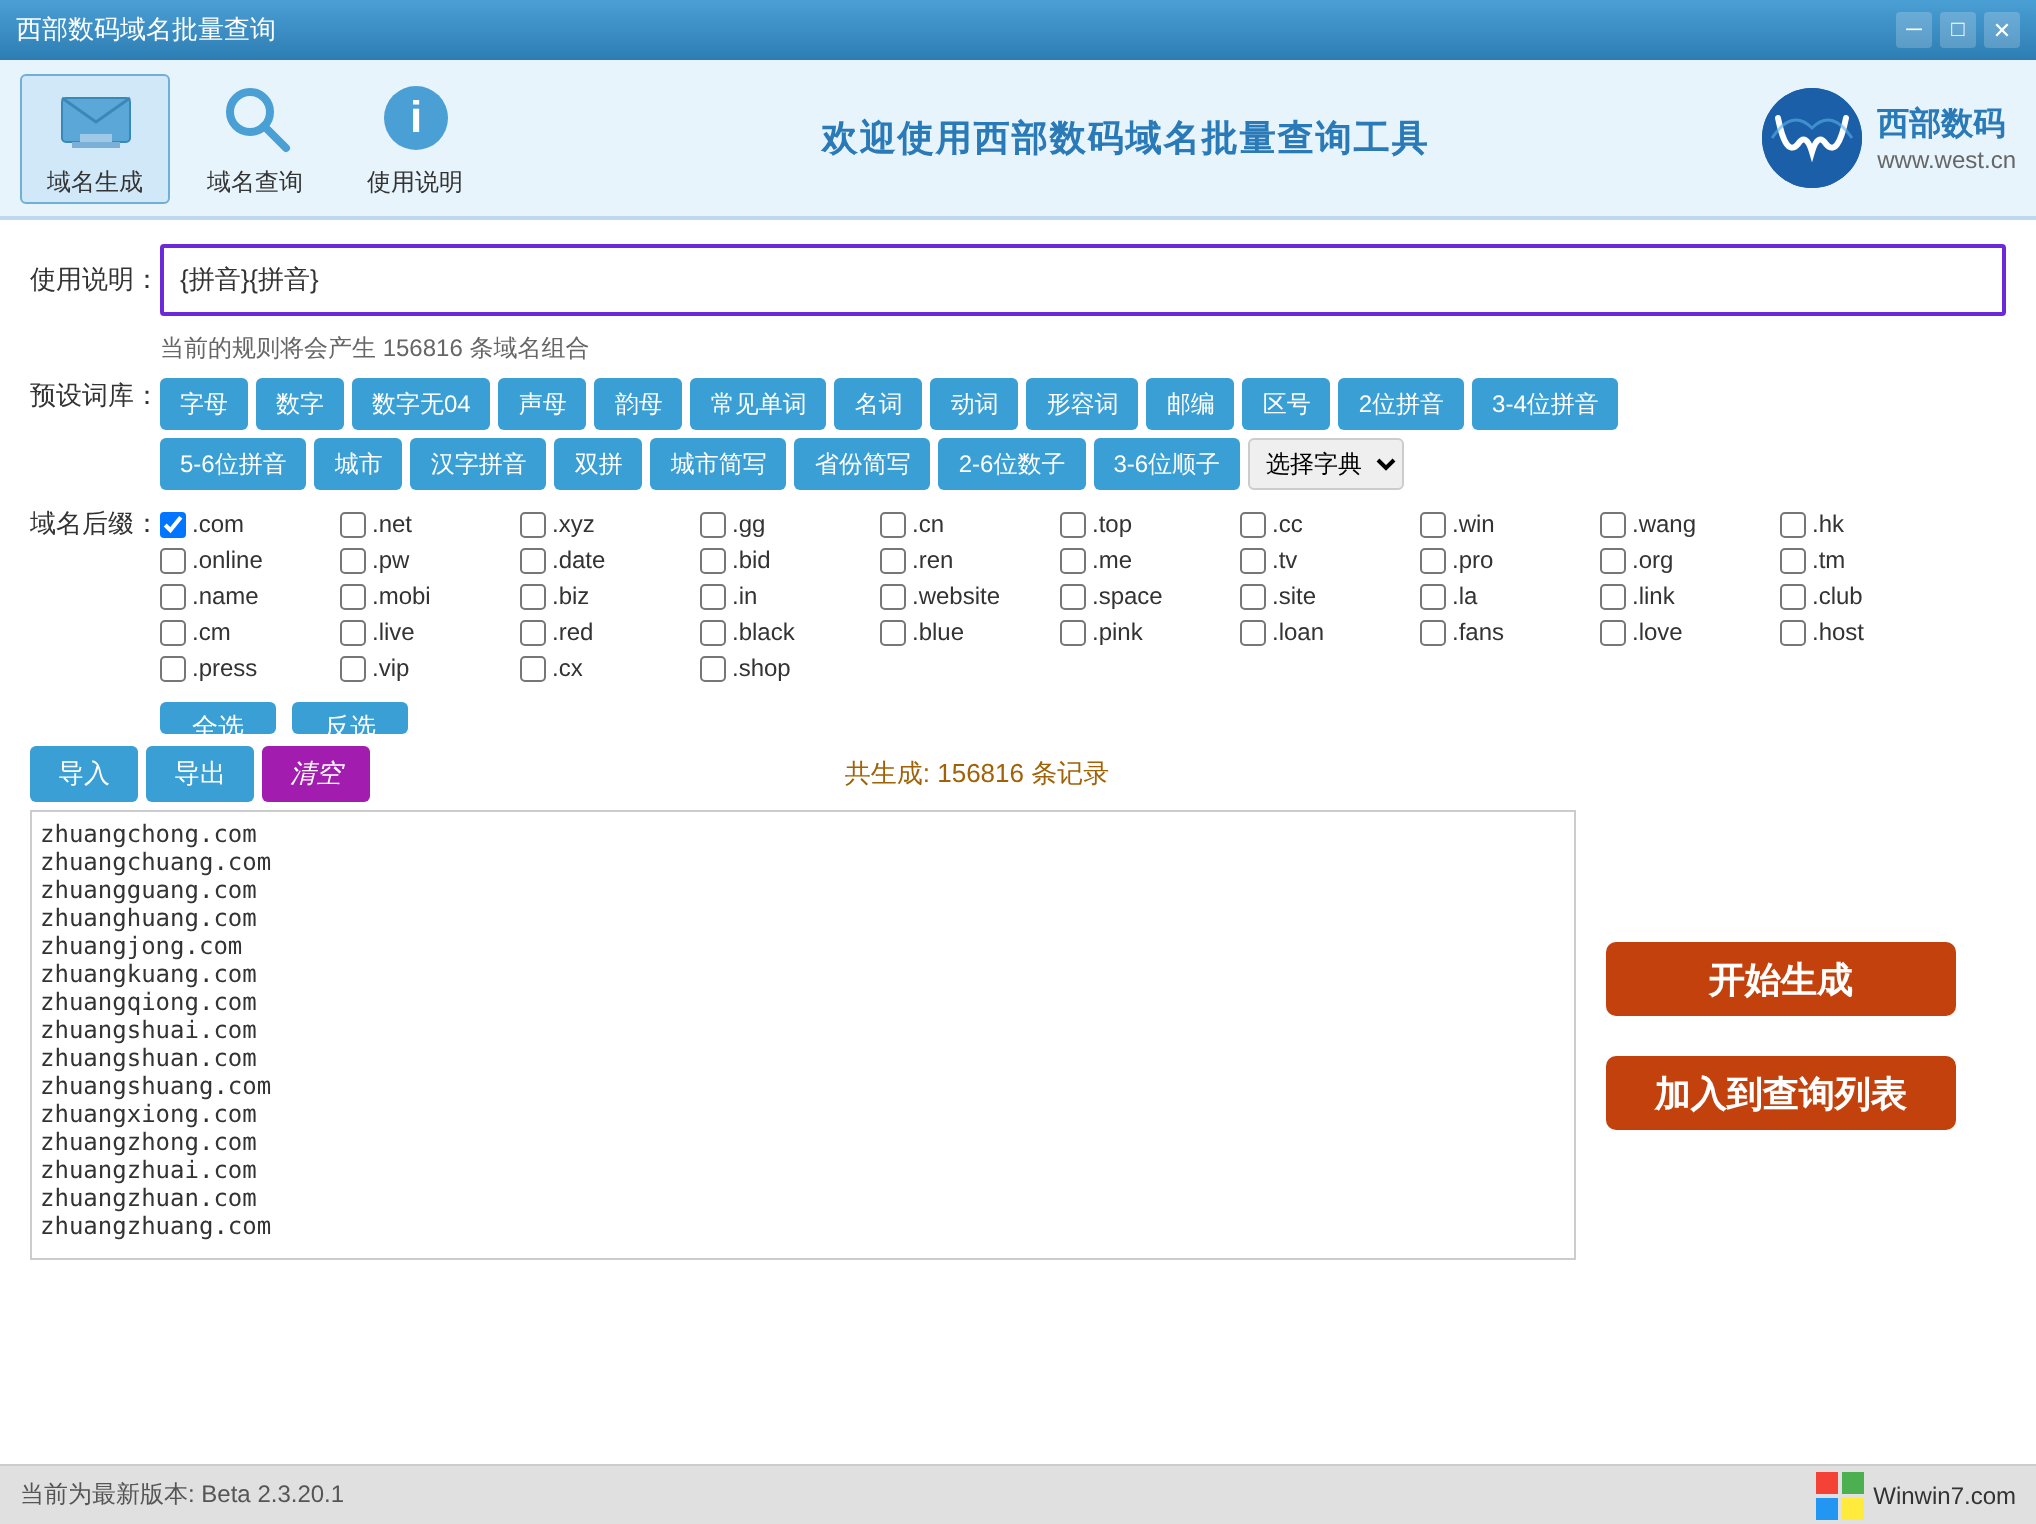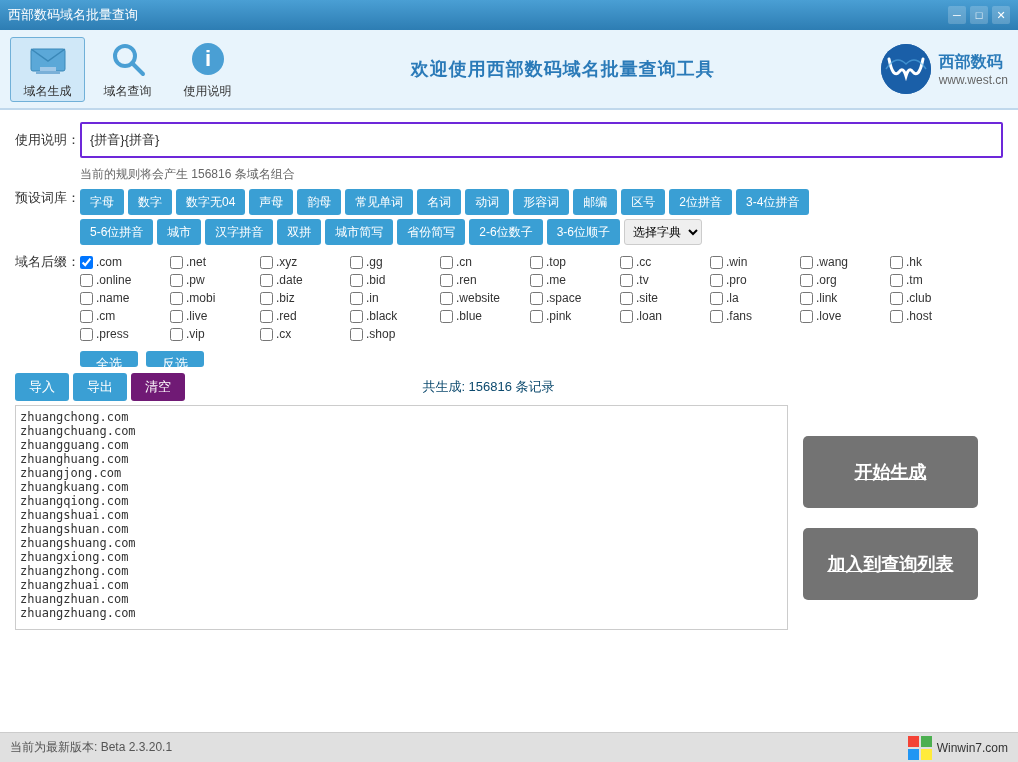--- a/index.html
+++ b/index.html
@@ -128,51 +128,50 @@
     .output-left { flex: 1; }
     .output-toolbar { display: flex; align-items: center; gap: 4px; margin-bottom: 4px; }
     .out-btn {
       height: 28px; padding: 0 14px;
       border: none; border-radius: 3px;
       font-size: 13px; cursor: pointer;
       color: white;
     }
     .out-btn.import { background: #3a9fd4; }
     .out-btn.export { background: #3a9fd4; }
-    .out-btn.clear { background: #701a75; }
-    .record-count { flex: 1; text-align: center; font-size: 13px; color: #0c4a6e; }
+    .out-btn.clear { background: #a21caf; font-style: italic; }
+    .record-count { flex: 1; text-align: center; font-size: 13px; color: #a16207; }
     .domain-list {
       width: 100%;
       height: 225px;
       border: 1px solid #ccc;
       font-size: 12px;
       font-family: monospace;
       padding: 4px;
       resize: none;
       outline: none;
       overflow-y: scroll;
       color: #333;
       background: white;
     }
 
     .output-right {
       width: 200px;
       display: flex; flex-direction: column; justify-content: center; gap: 20px;
       padding-top: 30px;
     }
     .action-btn {
-      width: 175px; height: 72px;
-      background: #737373;
+      width: 175px; height: 37px;
+      background: #c2410c;
       color: white;
       border: none;
       border-radius: 5px;
       font-size: 18px;
       cursor: pointer;
       font-weight: bold;
-      text-decoration: underline;
     }
 
     
     .status-bar {
       background: #e0e0e0;
       height: 30px;
       display: flex;
       align-items: center;
       justify-content: space-between;
       padding: 0 10px;

